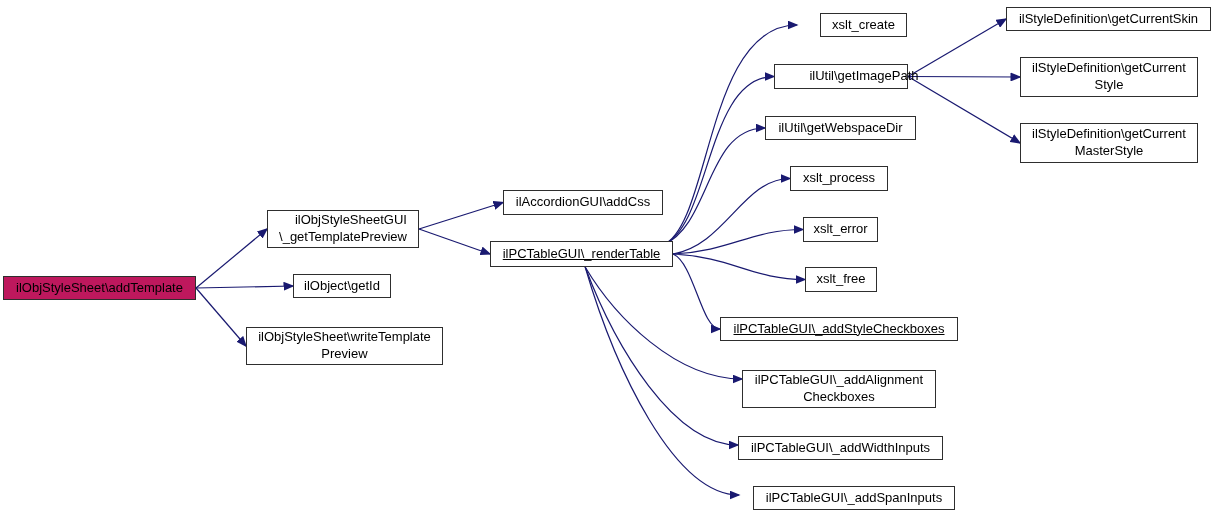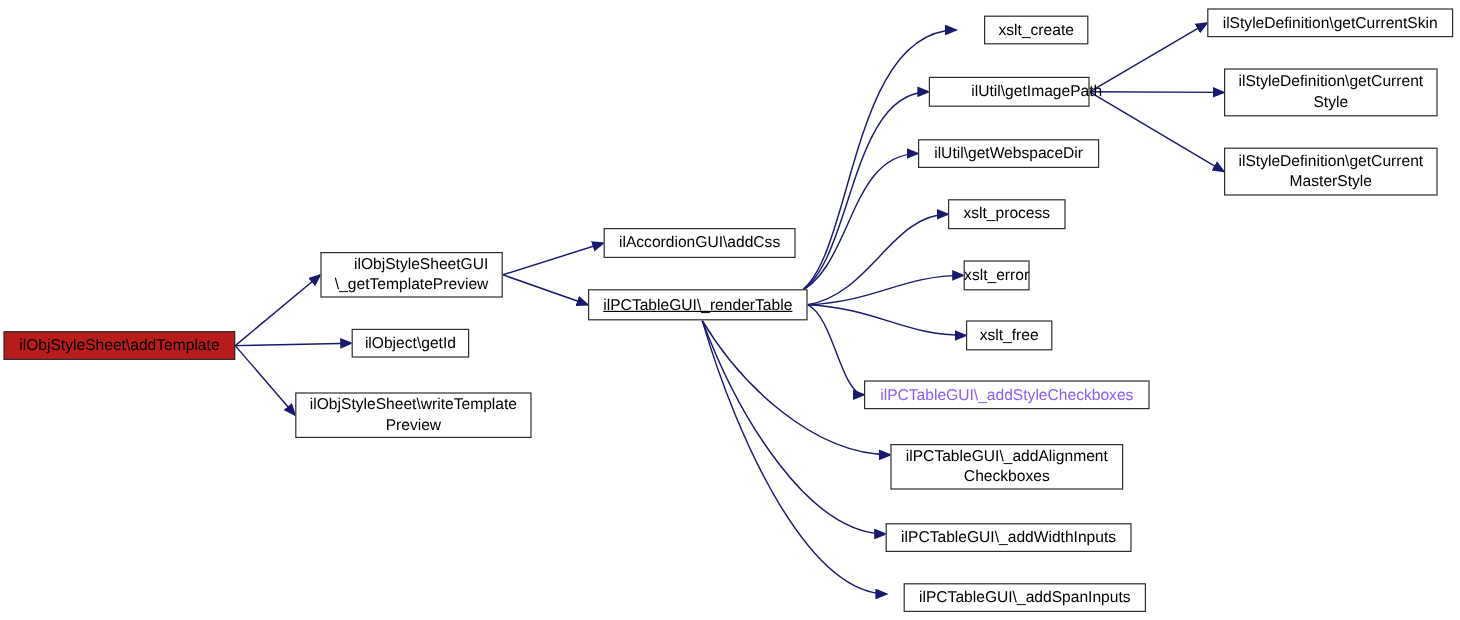--- a/index.html
+++ b/index.html
@@ -59,35 +59,35 @@
         <path d="M673,254 C694.15,263 701.2,329 720,329" fill="none" stroke="#191970" stroke-width="1.2" marker-end="url(#arrow)"></path>
         <path d="M585.16,267 C615.16,317.4 676.1272,379 742,379" fill="none" stroke="#191970" stroke-width="1.2" marker-end="url(#arrow)"></path>
         <path d="M585.16,267 C615.16,347.1 673.8072,445 738,445" fill="none" stroke="#191970" stroke-width="1.2" marker-end="url(#arrow)"></path>
         <path d="M585.16,267 C615.16,369.6 674.3872,495 739,495" fill="none" stroke="#191970" stroke-width="1.2" marker-end="url(#arrow)"></path>
         <path d="M908,76.5 L1006,19" fill="none" stroke="#191970" stroke-width="1.2" marker-end="url(#arrow)"></path>
         <path d="M908,76.5 L1020,77" fill="none" stroke="#191970" stroke-width="1.2" marker-end="url(#arrow)"></path>
         <path d="M908,76.5 L1020,143" fill="none" stroke="#191970" stroke-width="1.2" marker-end="url(#arrow)"></path>
       </g>
   </svg>
   <div>
-      <div class="node hl" style="left: 3px; top: 276px; width: 193px; height: 24px; background: #b91c1c; border-color: rgb(46, 46, 46); color: rgb(0, 0, 0);">ilObjStyleSheet\addTemplate</div>
+      <div class="node hl" style="left: 3px; top: 276px; width: 193px; height: 24px; background: #be185d; border-color: rgb(46, 46, 46); color: rgb(0, 0, 0);">ilObjStyleSheet\addTemplate</div>
       <div class="node" style="left: 267px; top: 210px; width: 152px; height: 38px; background: rgb(255, 255, 255); border-color: rgb(46, 46, 46); color: rgb(0, 0, 0); text-align: right;">ilObjStyleSheetGUI
 \_getTemplatePreview</div>
       <div class="node" style="left: 293px; top: 274px; width: 98px; height: 24px; background: rgb(255, 255, 255); border-color: rgb(46, 46, 46); color: rgb(0, 0, 0);">ilObject\getId</div>
       <div class="node" style="left: 246px; top: 327px; width: 197px; height: 38px; background: rgb(255, 255, 255); border-color: rgb(46, 46, 46); color: rgb(0, 0, 0);">ilObjStyleSheet\writeTemplate
 Preview</div>
       <div class="node" style="left: 503px; top: 190px; width: 160px; height: 25px; background: rgb(255, 255, 255); border-color: rgb(46, 46, 46); color: rgb(0, 0, 0);">ilAccordionGUI\addCss</div>
       <div class="node" style="left: 490px; top: 241px; width: 183px; height: 26px; background: rgb(255, 255, 255); border-color: rgb(46, 46, 46); color: rgb(0, 0, 0); text-decoration: underline;">ilPCTableGUI\_renderTable</div>
       <div class="node" style="left: 820px; top: 13px; width: 87px; height: 24px; background: rgb(255, 255, 255); border-color: rgb(46, 46, 46); color: rgb(0, 0, 0);">xslt_create</div>
       <div class="node" style="left: 774px; top: 64px; width: 134px; height: 25px; background: rgb(255, 255, 255); border-color: rgb(46, 46, 46); color: rgb(0, 0, 0); padding-left: 48px;">ilUtil\getImagePath</div>
       <div class="node" style="left: 765px; top: 116px; width: 151px; height: 24px; background: rgb(255, 255, 255); border-color: rgb(46, 46, 46); color: rgb(0, 0, 0);">ilUtil\getWebspaceDir</div>
       <div class="node" style="left: 790px; top: 166px; width: 98px; height: 25px; background: rgb(255, 255, 255); border-color: rgb(46, 46, 46); color: rgb(0, 0, 0);">xslt_process</div>
-      <div class="node" style="left: 803px; top: 217px; width: 55px; height: 25px; background: rgb(255, 255, 255); border-color: rgb(46, 46, 46); color: rgb(0, 0, 0);">xslt_error</div>
+      <div class="node" style="left: 803px; top: 217px; width: 75px; height: 25px; background: rgb(255, 255, 255); border-color: rgb(46, 46, 46); color: rgb(0, 0, 0);">xslt_error</div>
       <div class="node" style="left: 805px; top: 267px; width: 72px; height: 25px; background: rgb(255, 255, 255); border-color: rgb(46, 46, 46); color: rgb(0, 0, 0);">xslt_free</div>
-      <div class="node" style="left: 720px; top: 317px; width: 238px; height: 24px; background: rgb(255, 255, 255); border-color: rgb(46, 46, 46); color: #8b5cf6;">ilPCTableGUI\_addStyleCheckboxes</div>
+      <div class="node" style="left: 720px; top: 317px; width: 238px; height: 24px; background: rgb(255, 255, 255); border-color: rgb(46, 46, 46); color: #000000; text-decoration: underline;">ilPCTableGUI\_addStyleCheckboxes</div>
       <div class="node" style="left: 742px; top: 370px; width: 194px; height: 38px; background: rgb(255, 255, 255); border-color: rgb(46, 46, 46); color: rgb(0, 0, 0);">ilPCTableGUI\_addAlignment
 Checkboxes</div>
       <div class="node" style="left: 738px; top: 436px; width: 205px; height: 24px; background: rgb(255, 255, 255); border-color: rgb(46, 46, 46); color: rgb(0, 0, 0);">ilPCTableGUI\_addWidthInputs</div>
       <div class="node" style="left: 753px; top: 486px; width: 202px; height: 24px; background: rgb(255, 255, 255); border-color: rgb(46, 46, 46); color: rgb(0, 0, 0);">ilPCTableGUI\_addSpanInputs</div>
       <div class="node" style="left: 1006px; top: 7px; width: 205px; height: 24px; background: rgb(255, 255, 255); border-color: rgb(46, 46, 46); color: rgb(0, 0, 0);">ilStyleDefinition\getCurrentSkin</div>
       <div class="node" style="left: 1020px; top: 57px; width: 178px; height: 40px; background: rgb(255, 255, 255); border-color: rgb(46, 46, 46); color: rgb(0, 0, 0);">ilStyleDefinition\getCurrent
 Style</div>
       <div class="node" style="left: 1020px; top: 123px; width: 178px; height: 40px; background: rgb(255, 255, 255); border-color: rgb(46, 46, 46); color: rgb(0, 0, 0);">ilStyleDefinition\getCurrent
 MasterStyle</div>
     </div>

